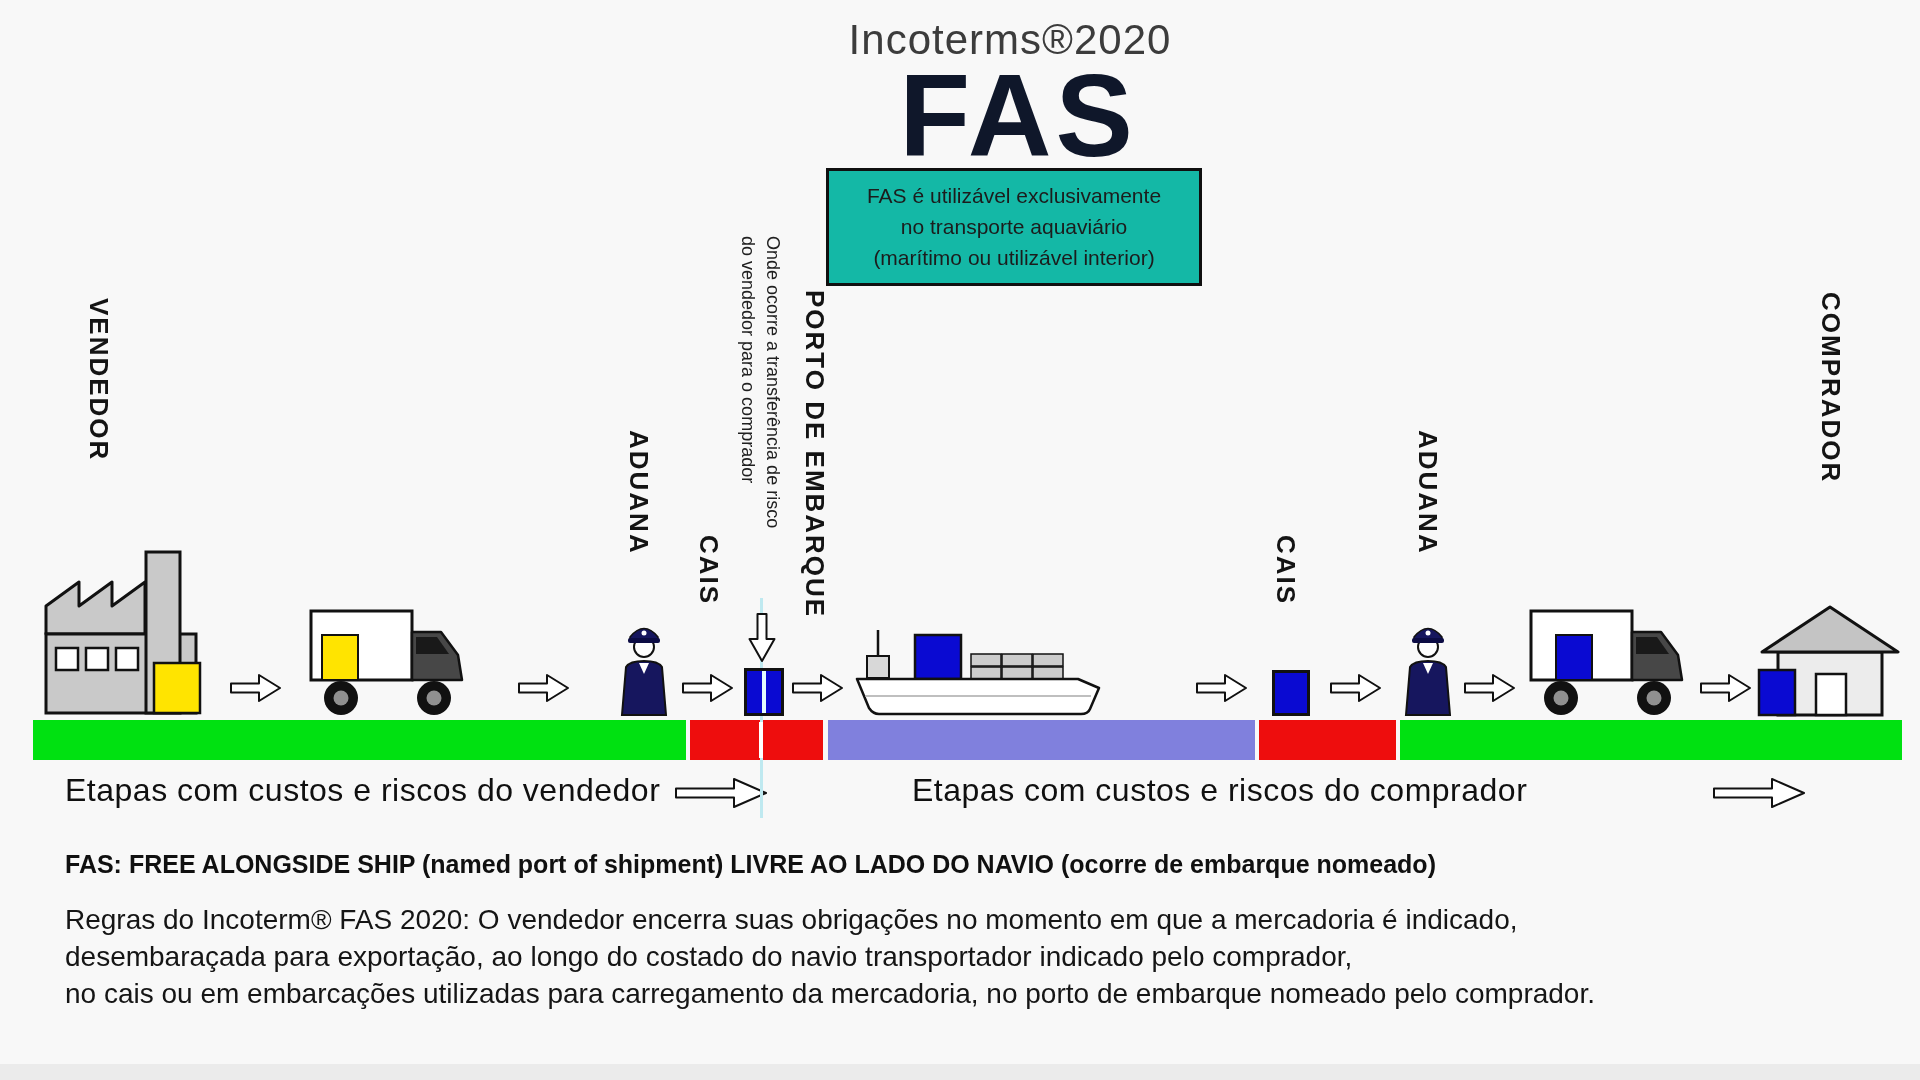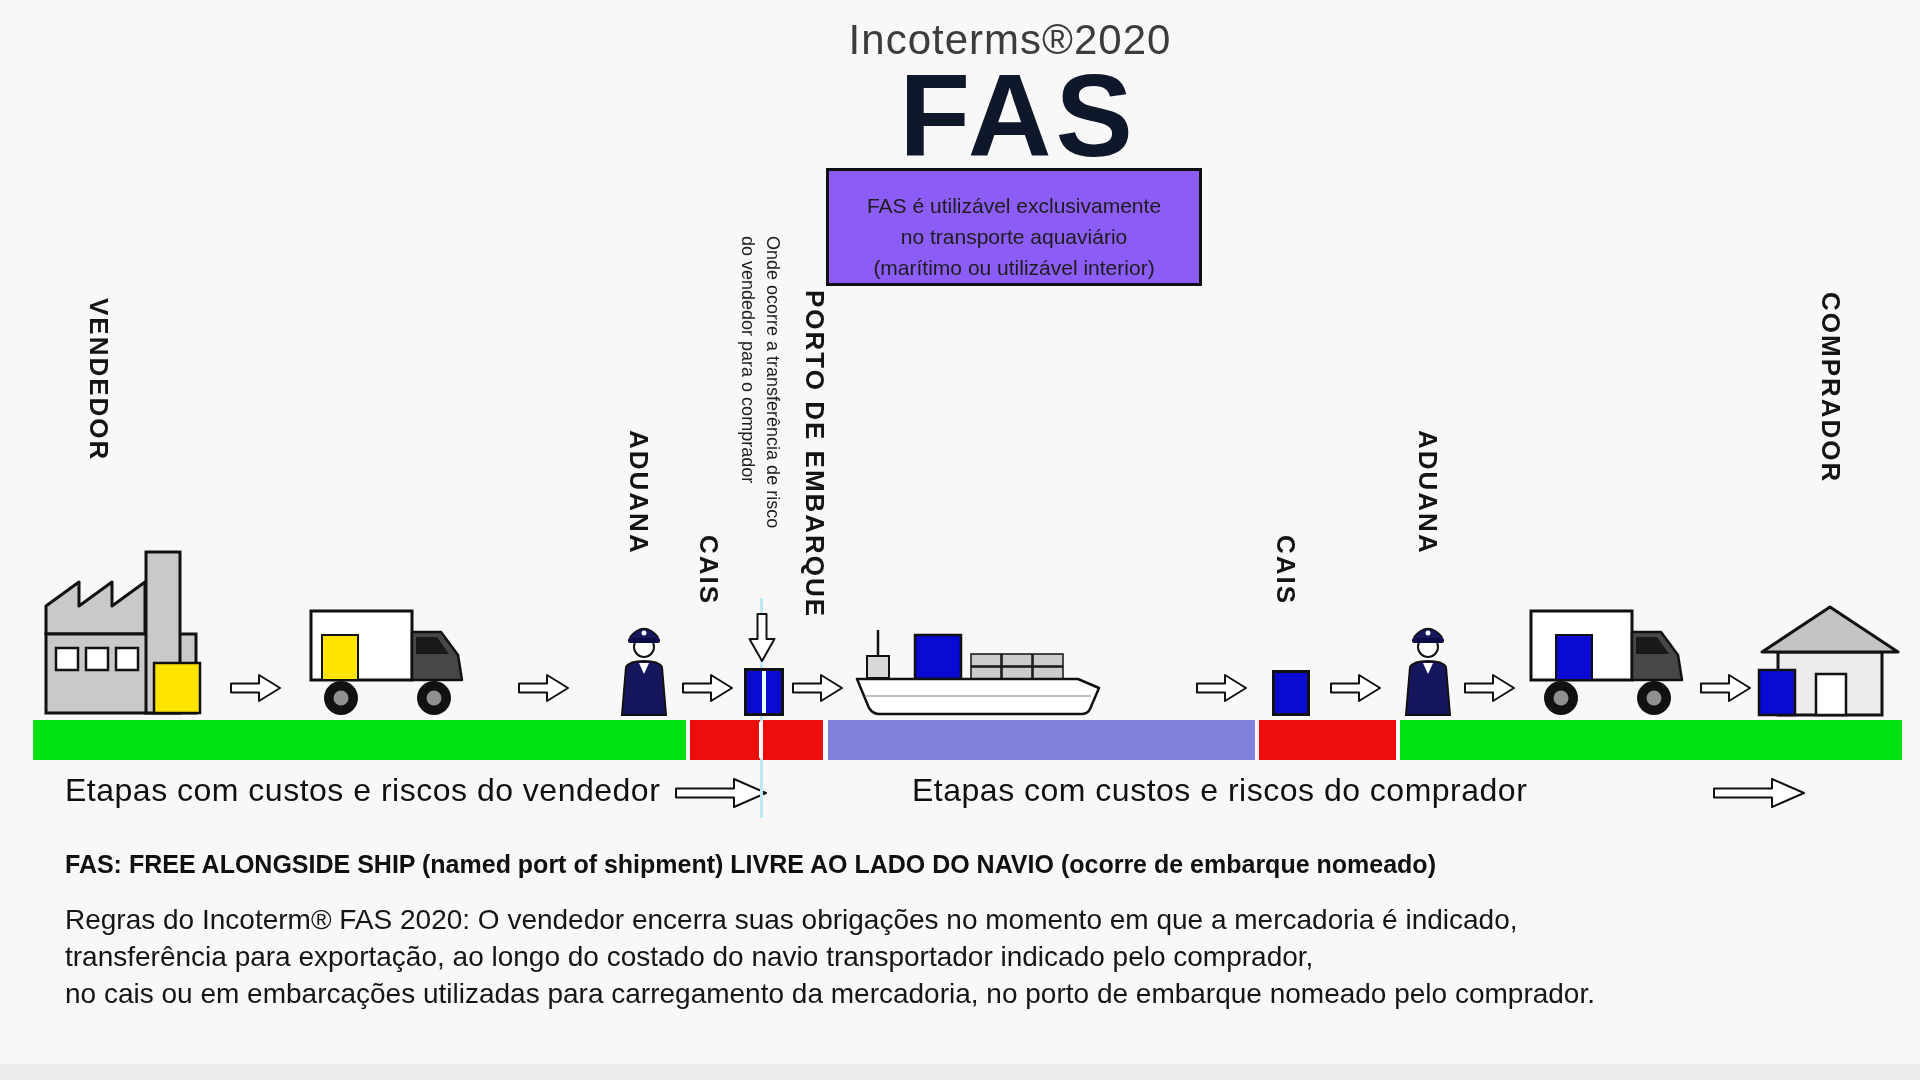--- a/index.html
+++ b/index.html
@@ -17,22 +17,22 @@
     position:absolute; left:700px; top:16px; width:620px;
     text-align:center; font-size:42px; color:#3c3c3c; letter-spacing:1px;
   }
   .term {
     position:absolute; left:708px; top:50px; width:620px;
     text-align:center; font-size:116px; font-weight:700; color:#0f172a;
     letter-spacing:4px; line-height:1.15;
   }
   .notebox {
     position:absolute; left:826px; top:168px; width:376px; height:118px;
-    border:3px solid #101010; background:#8b5cf6;
-    text-align:center; font-size:21px; line-height:31px; padding-top:19px; color:#1c1c1c;
+    border:3px solid #101010; background:#14b8a6;
+    text-align:center; font-size:21px; line-height:31px; padding-top:9px; color:#1c1c1c;
   }
   .vlabel {
     position:absolute; writing-mode:vertical-rl;
     font-weight:700; font-size:26px; letter-spacing:2px;
     color:#141414; white-space:nowrap;
   }
   .vnote {
     position:absolute; left:736px; top:236px; height:368px;
     writing-mode:vertical-rl; font-size:18px; line-height:1.35; color:#202020;
   }
@@ -200,18 +200,18 @@
     <polygon points="2,12.5 60,12.5 60,3 92,17 60,31 60,21.5 2,21.5" style="fill:#fff;stroke:#111;stroke-width:2;stroke-linejoin:round"></polygon>
   </svg>
   <div class="caption" style="left:912px">Etapas com custos e riscos do comprador</div>
   <svg class="abs" style="left:1712px;top:776px" width="95" height="34" viewBox="0 0 95 34">
     <polygon points="2,12.5 60,12.5 60,3 92,17 60,31 60,21.5 2,21.5" style="fill:#fff;stroke:#111;stroke-width:2;stroke-linejoin:round"></polygon>
   </svg>
 
   <div class="headline">FAS: FREE ALONGSIDE SHIP (named port of shipment) LIVRE AO LADO DO NAVIO (ocorre de embarque nomeado)</div>
   <div class="bodytext">
     <div>Regras do Incoterm® FAS 2020: O vendedor encerra suas obrigações no momento em que a mercadoria é indicado,</div>
-    <div>transferência para exportação, ao longo do costado do navio transportador indicado pelo comprador,</div>
+    <div>desembaraçada para exportação, ao longo do costado do navio transportador indicado pelo comprador,</div>
     <div>no cais ou em embarcações utilizadas para carregamento da mercadoria, no porto de embarque nomeado pelo comprador.</div>
   </div>
 
   <div class="bottom-strip"></div>
 </div>
 
 </body></html>

